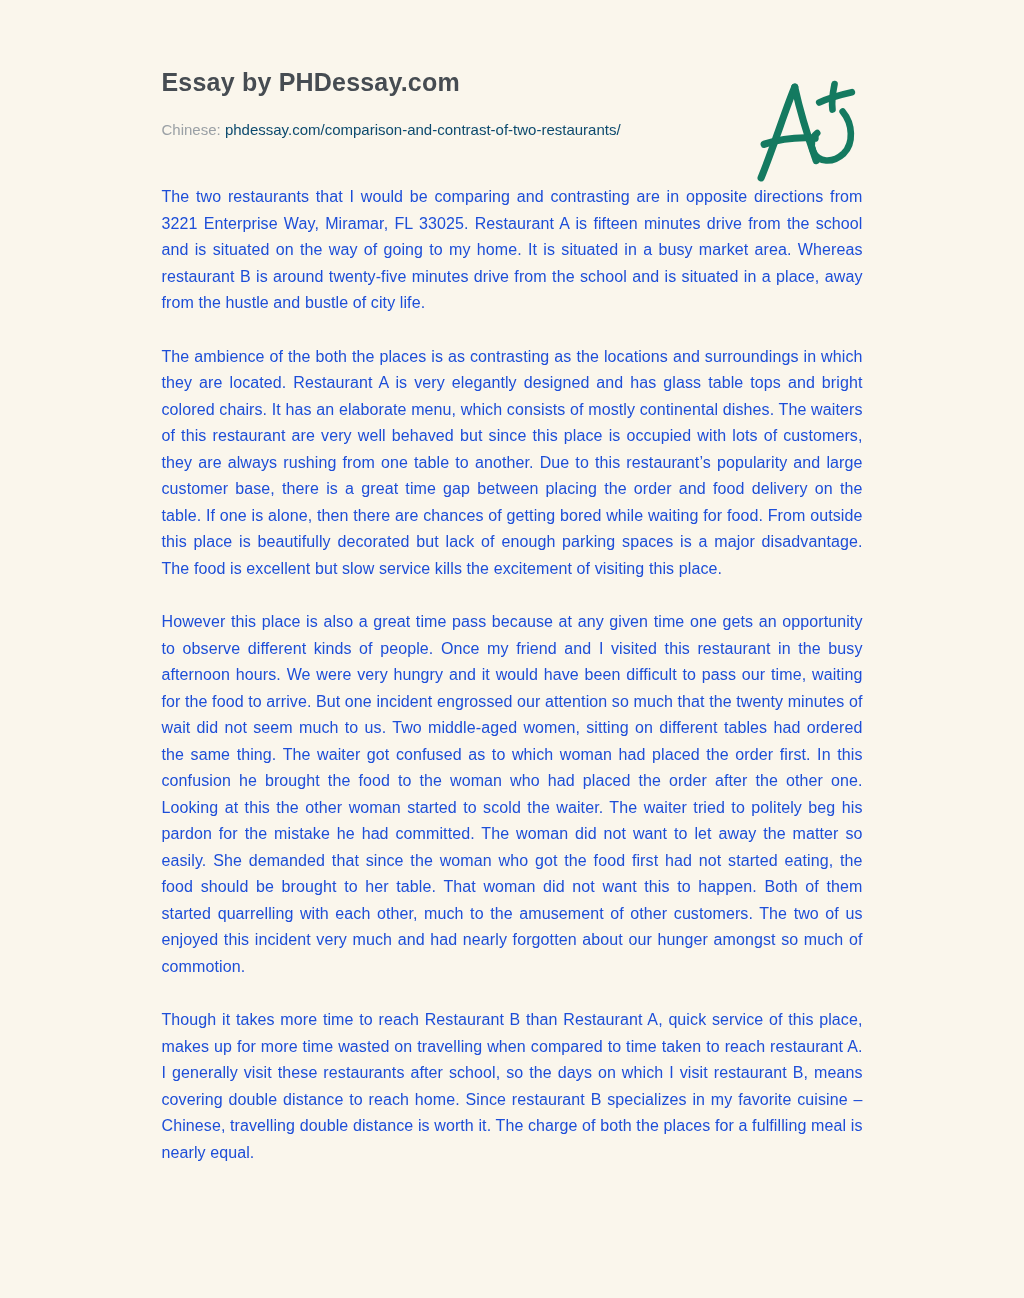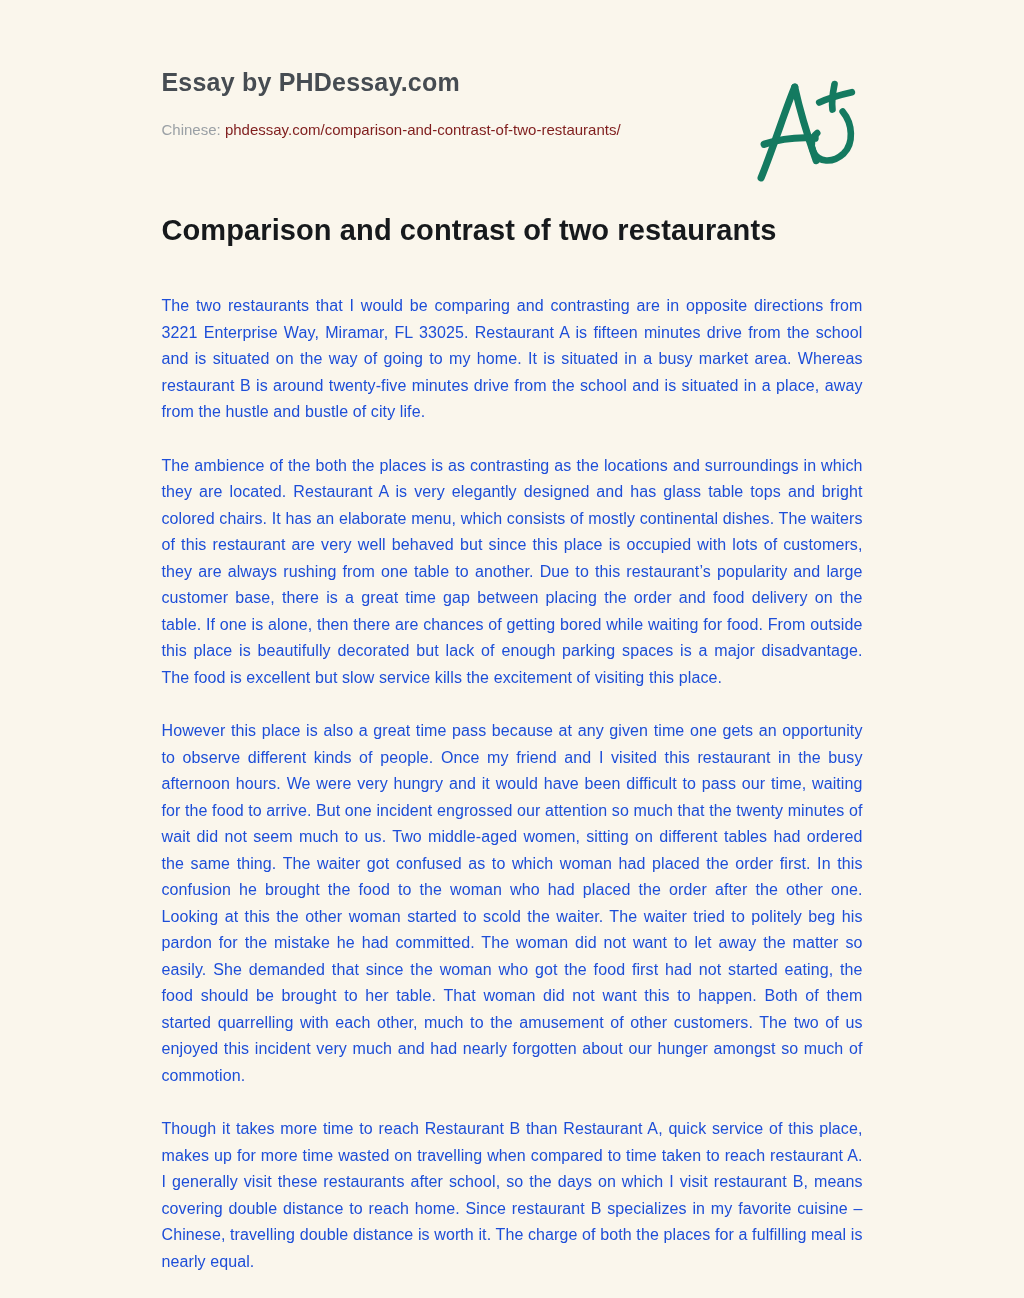--- a/index.html
+++ b/index.html
@@ -24,21 +24,21 @@
     font-weight: 700;
     color: #464c52;
     letter-spacing: 0.2px;
   }
   .source-line {
     margin: 24px 0 0 0;
     font-size: 15px;
     color: #9aa0a5;
   }
   .source-link {
-    color: #7f1d1d;
+    color: #0c4a6e;
     text-decoration: none;
     cursor: pointer;
     text-align: right;
   }
   .logo {
     position: absolute;
     top: 62px;
     right: 92px;
     width: 102px;
     height: 106px;
@@ -85,21 +85,20 @@
         <path d="M76,4 C74,14 73,22 74,29" stroke-width="6.5" stroke-linecap="round" stroke="#147a60"></path>
 
         <path d="M61,22 C72,17 84,14 93,12" stroke-width="6.5" stroke-linecap="round" stroke="#147a60"></path>
 
         <path d="M84,31 C94,43 95,62 85,72 C74,82 60,81 55,70 C52,63 54,56 59,52" stroke-width="6.5" stroke-linecap="round" stroke="#147a60"></path>
       </svg>
     </div>
   </header>
 
   <main>
-    <h2 class="essay-title">Comparison and contrast of two restaurants</h2>
 
     <p class="para">The two restaurants that I would be comparing and contrasting are in opposite directions from 3221 Enterprise Way, Miramar, FL 33025. Restaurant A is fifteen minutes drive from the school and is situated on the way of going to my home. It is situated in a busy market area. Whereas restaurant B is around twenty-five minutes drive from the school and is situated in a place, away from the hustle and bustle of city life.</p>
 
     <p class="para">The ambience of the both the places is as contrasting as the locations and surroundings in which they are located. Restaurant A is very elegantly designed and has glass table tops and bright colored chairs. It has an elaborate menu, which consists of mostly continental dishes. The waiters of this restaurant are very well behaved but since this place is occupied with lots of customers, they are always rushing from one table to another. Due to this restaurant’s popularity and large customer base, there is a great time gap between placing the order and food delivery on the table. If one is alone, then there are chances of getting bored while waiting for food. From outside this place is beautifully decorated but lack of enough parking spaces is a major disadvantage. The food is excellent but slow service kills the excitement of visiting this place.</p>
 
     <p class="para">However this place is also a great time pass because at any given time one gets an opportunity to observe different kinds of people. Once my friend and I visited this restaurant in the busy afternoon hours. We were very hungry and it would have been difficult to pass our time, waiting for the food to arrive.  But one incident engrossed our attention so much that the twenty minutes of wait did not seem much to us. Two middle-aged women, sitting on different tables had ordered the same thing. The waiter got confused as to which woman had placed the order first. In this confusion he brought the food to the woman who had placed the order after the other one. Looking at this the other woman started to scold the waiter. The waiter tried to politely beg his pardon for the mistake he had committed. The woman did not want to let away the matter so easily. She demanded that since the woman who got the food first had not started eating, the food should be brought to her table. That woman did not want this to happen. Both of them started quarrelling with each other, much to the amusement of other customers. The two of us enjoyed this incident very much and had nearly forgotten about our hunger amongst so much of commotion.</p>
 
     <p class="para">Though it takes more time to reach Restaurant B than Restaurant A, quick service of this place, makes up for more time wasted on travelling when compared to time taken to reach restaurant A. I generally visit these restaurants after school, so the days on which I visit restaurant B, means covering double distance to reach home. Since restaurant B specializes in my favorite cuisine – Chinese, travelling double distance is worth it. The charge of both the places for a fulfilling meal is nearly equal.</p>
   </main>
 

